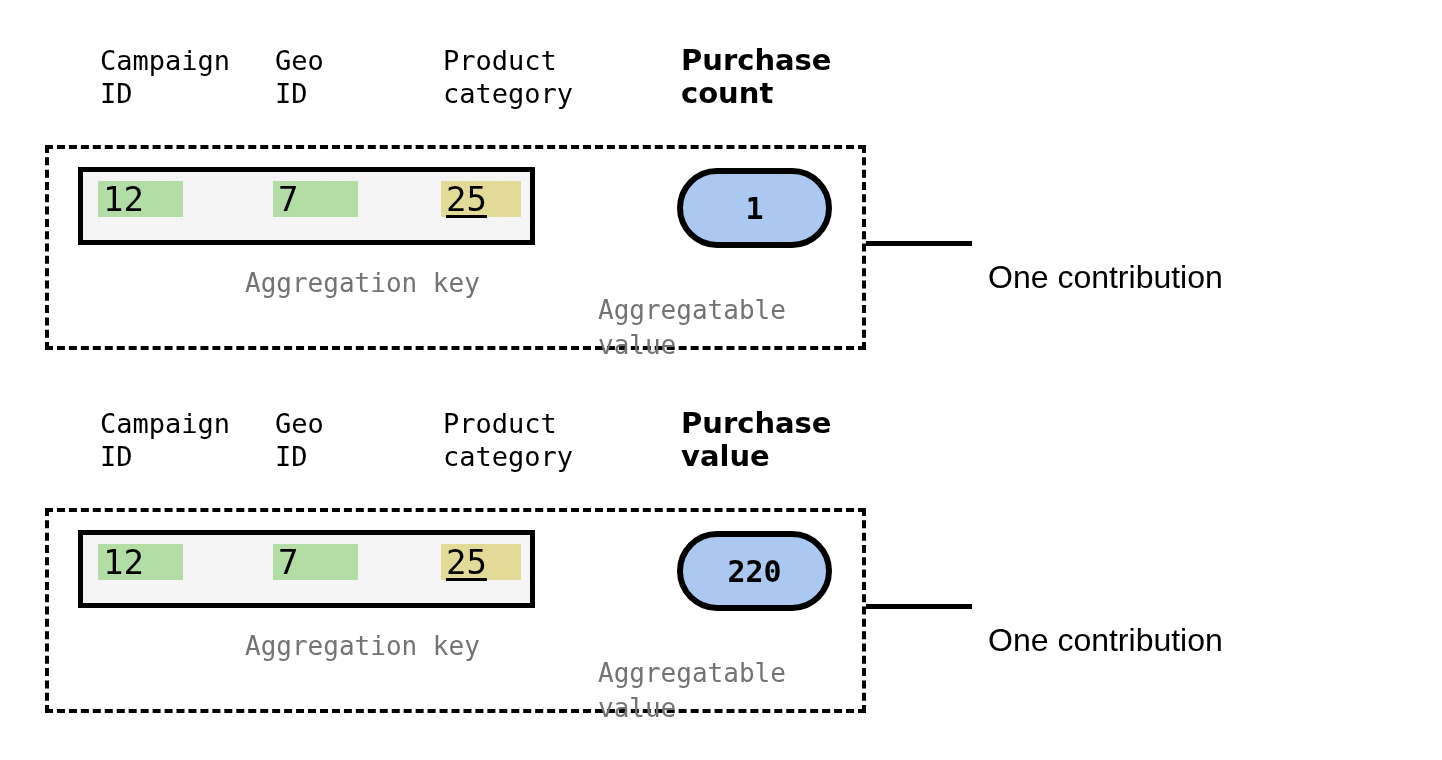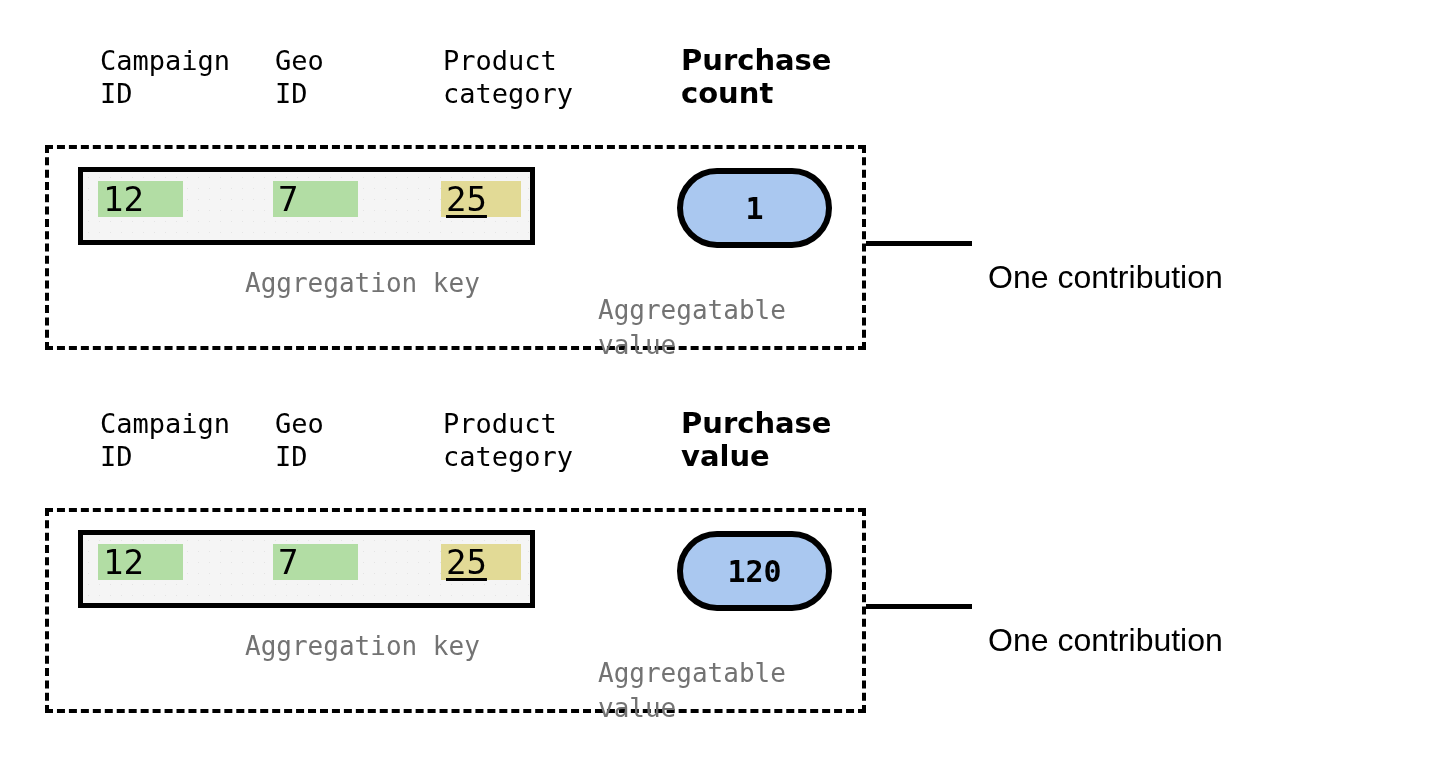--- a/index.html
+++ b/index.html
@@ -199,21 +199,21 @@
   </div>
 
   <div class="dashed-box"></div>
 
   <div class="key-row">
     <div class="cell c-campaign">12</div>
     <div class="cell c-geo">7</div>
     <div class="cell c-product">25</div>
   </div>
 
-  <div class="value-pill">120</div>
+  <div class="value-pill">220</div>
 
   <div class="annot a-key">Aggregation key</div>
   <div class="annot a-value">Aggregatable
 value</div>
 
   <div class="callout-line"></div>
   <div class="callout-label">One contribution</div>
 </div>
 
 </body></html>

